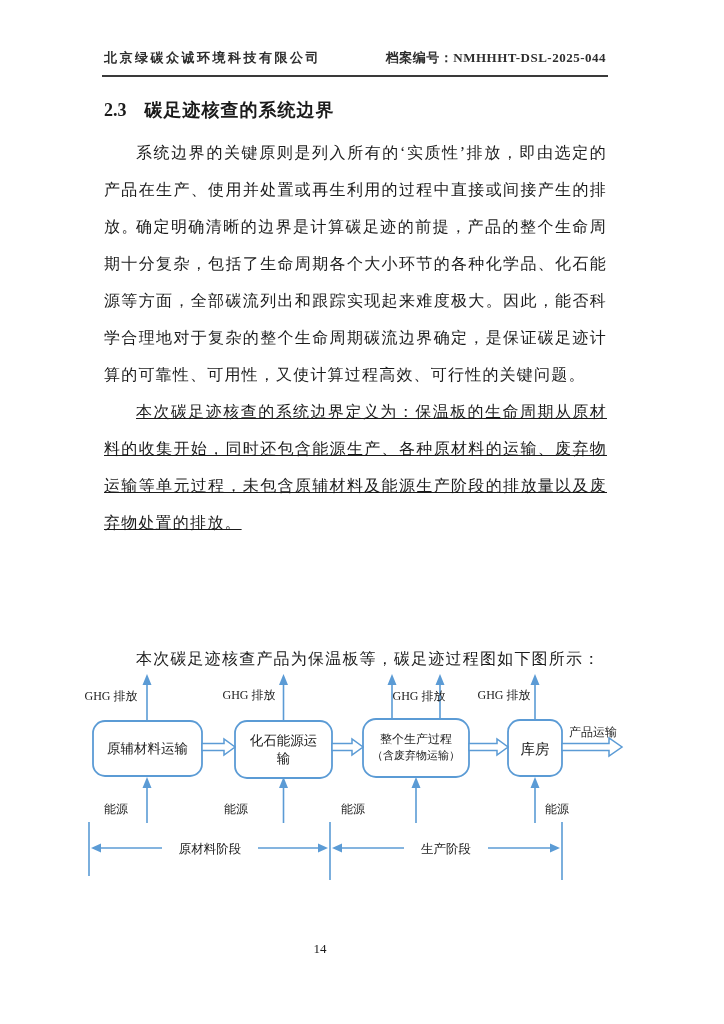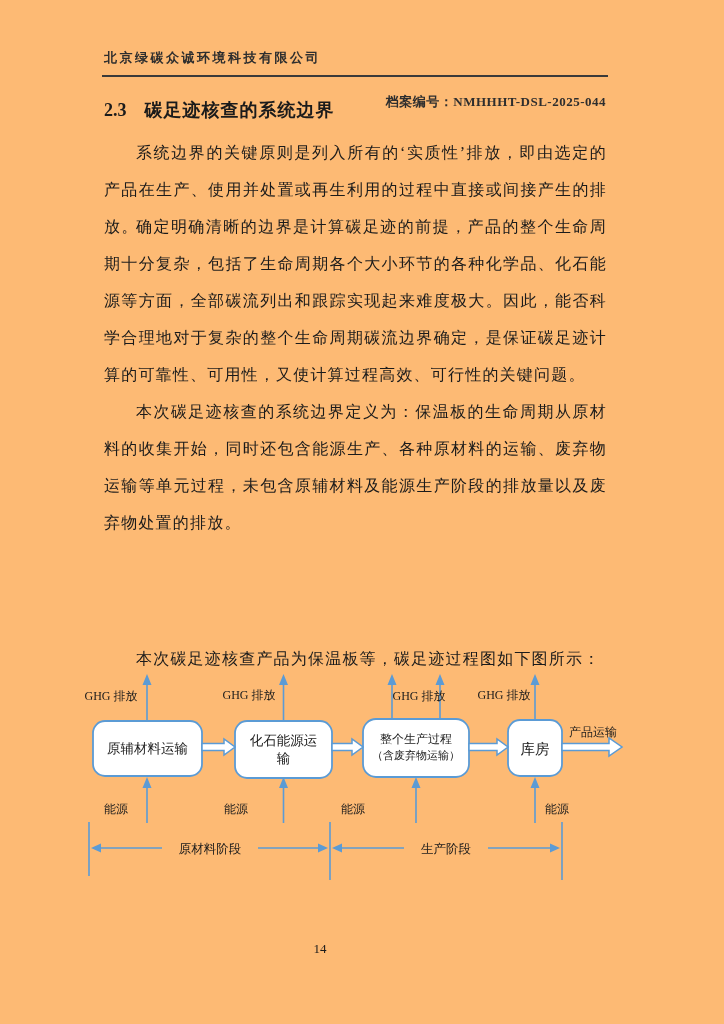--- a/index.html
+++ b/index.html
@@ -1,27 +1,27 @@
 <!DOCTYPE html>
 <html><head>
 <meta charset="utf-8">
 <style>
   html,body{margin:0;padding:0;background:#e9e9e9;}
   .page{
     position:relative;
     width:724px;height:1024px;
-    background:#fdba74;
+    background:#ffffff;
     margin:0 auto;
     font-family:"Liberation Serif","DejaVu Serif",serif;
     color:#1b1b1b;
     overflow:hidden;
     box-shadow:0 0 4px rgba(0,0,0,.25);
   }
   .hdr-left{position:absolute;top:49px;left:104px;font-size:13px;font-weight:700;letter-spacing:2.5px;color:#2e2e2e;}
-  .hdr-right{position:absolute;top:49px;right:118px;font-size:13px;font-weight:700;letter-spacing:.5px;color:#2e2e2e;margin-top:44px;}
+  .hdr-right{position:absolute;top:49px;right:118px;font-size:13px;font-weight:700;letter-spacing:.5px;color:#2e2e2e;}
   .hdr-rule{position:absolute;top:75px;left:102px;width:506px;height:2px;background:#3a3a3a;}
   .sec-head{position:absolute;left:104px;font-size:18px;font-weight:700;letter-spacing:1px;}
   .sec-head .sec-num{margin-right:18px;letter-spacing:0;}
   .para{
     position:absolute;left:104px;width:503px;
     font-size:16px;line-height:37px;letter-spacing:1.2px;
     text-align:justify;text-indent:2em;
   }
   .fig-caption{position:absolute;top:866px;left:0;width:724px;box-sizing:border-box;padding-left:32px;text-align:center;font-size:17px;letter-spacing:1.5px;}
   .footnote{position:absolute;top:899px;left:104px;font-size:17px;letter-spacing:2px;}
@@ -37,21 +37,21 @@
   <div class="hdr-left">北京绿碳众诚环境科技有限公司</div>
   <div class="hdr-right">档案编号：NMHHHT-DSL-2025-044</div>
   <div class="hdr-rule"></div>
 
   <div class="sec-head" style="top:98px;">
     <span class="sec-num">2.3</span><span>碳足迹核查的系统边界</span>
   </div>
 
   <div class="para" style="top:134px;">系统边界的关键原则是列入所有的‘实质性’排放，即由选定的产品在生产、使用并处置或再生利用的过程中直接或间接产生的排放。</div>
   <div class="para" style="top:208px;">确定明确清晰的边界是计算碳足迹的前提，产品的整个生命周期十分复杂，包括了生命周期各个大小环节的各种化学品、化石能源等方面，全部碳流列出和跟踪实现起来难度极大。因此，能否科学合理地对于复杂的整个生命周期碳流边界确定，是保证碳足迹计算的可靠性、可用性，又使计算过程高效、可行性的关键问题。</div>
-  <div class="para" style="top:393px;">本次碳足迹核查的系统边界定义为：保温板的生命周期从原材料的收集开始，同时还包含能源生产、各种原材料的运输、废弃物运输等单元过程，未包含原辅材料及能源生产阶段的排放量以及废弃物处置的排放。</div>
+  <div class="para" style="top:393px;text-decoration:underline;">本次碳足迹核查的系统边界定义为：保温板的生命周期从原材料的收集开始，同时还包含能源生产、各种原材料的运输、废弃物运输等单元过程，未包含原辅材料及能源生产阶段的排放量以及废弃物处置的排放。</div>
 
 
   <div class="para" style="top:640px;">本次碳足迹核查产品为保温板等，碳足迹过程图如下图所示：</div>
 
   <svg class="diagram-svg" width="640" height="222" viewBox="0 0 640 222">
 
     <g stroke="#5b9bd5" stroke-width="1.6">
       <line x1="87" y1="58" x2="87" y2="20"></line>
       <line x1="223.5" y1="58" x2="223.5" y2="20"></line>
       <line x1="332" y1="56" x2="332" y2="20"></line>

